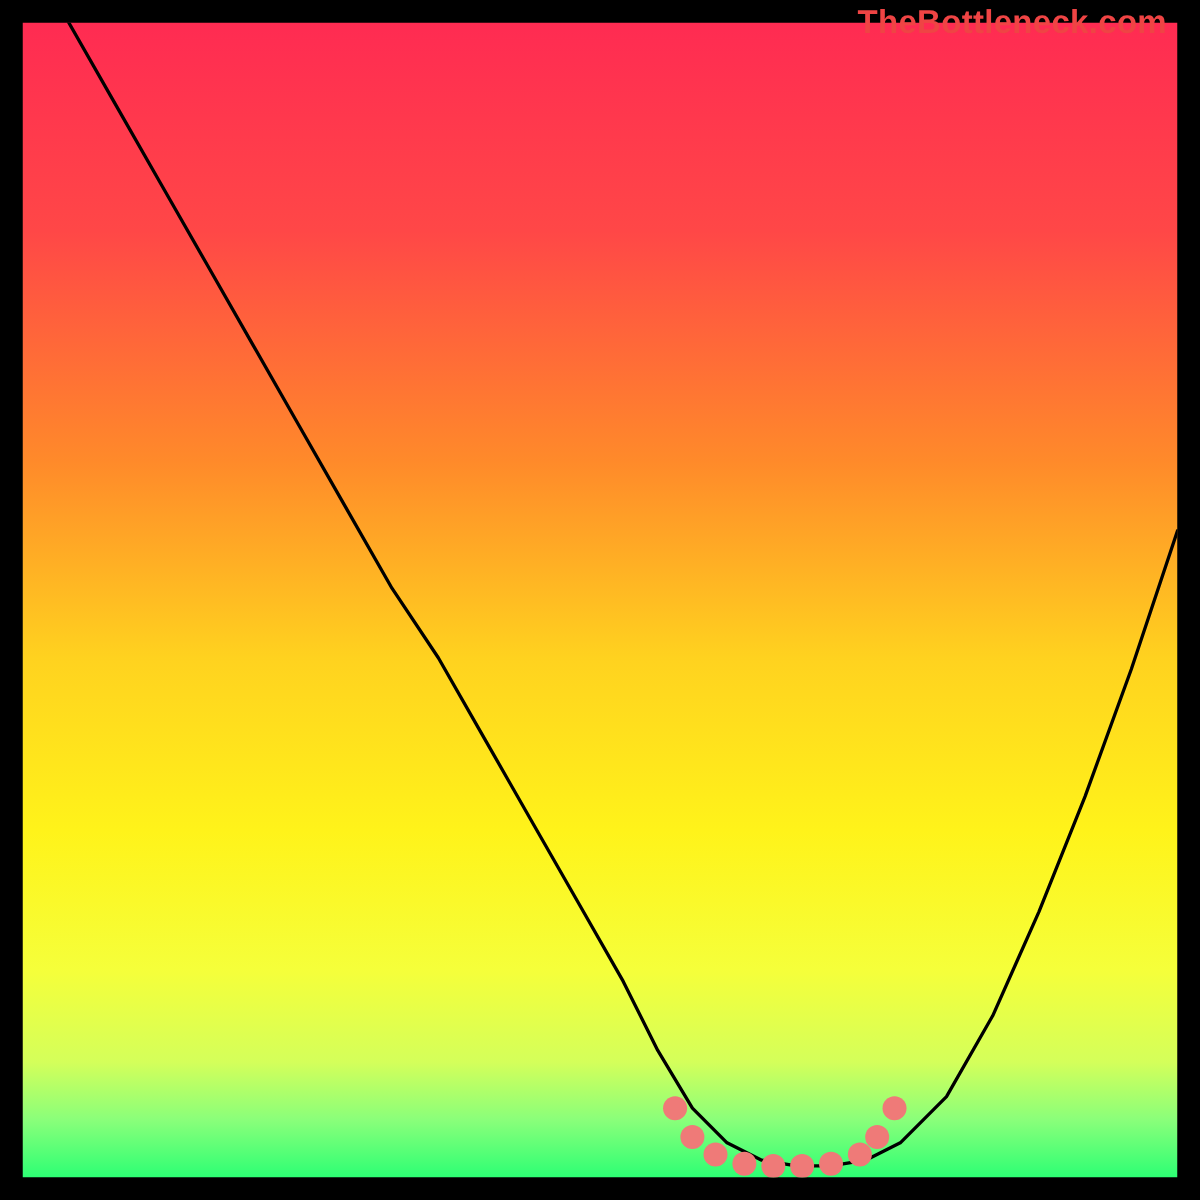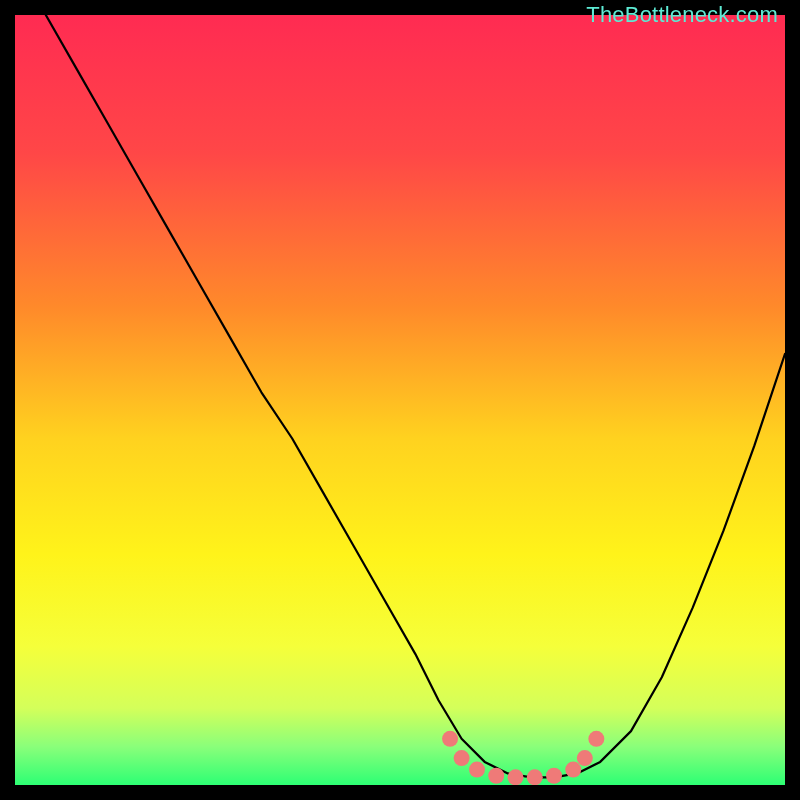--- a/index.html
+++ b/index.html
@@ -24,22 +24,22 @@
     left: 0;
     top: 0;
     width: 770px;
     height: 770px;
   }
   .watermark {
     position: absolute;
     top: 2px;
     right: 22px;
     font-size: 22px;
-    font-weight: 400;
-    color: #5eead4;
+    font-weight: 700;
+    color: #ef4444;
     letter-spacing: 0.2px;
     user-select: none;
   }
   svg {
     display: block;
   }
 </style>
 </head>
 <body>
 

